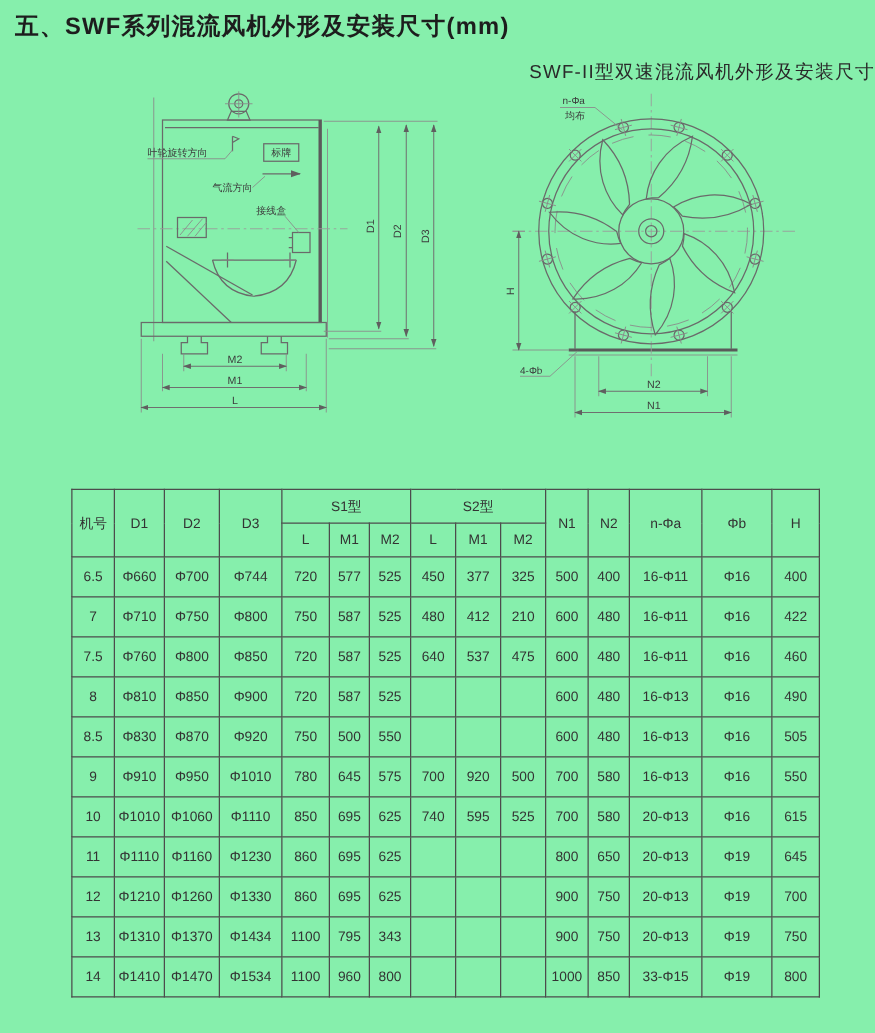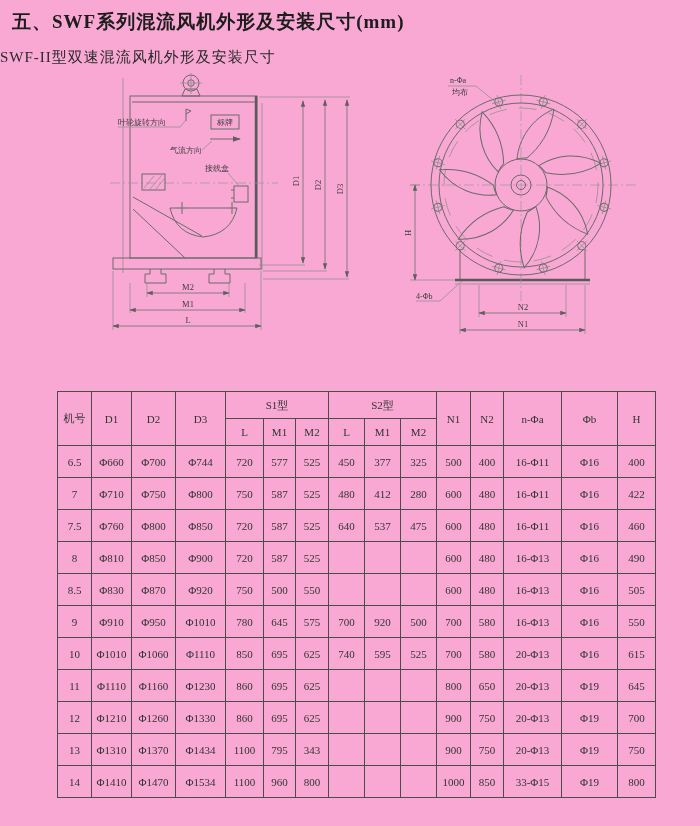--- a/index.html
+++ b/index.html
@@ -1,34 +1,34 @@
 <!DOCTYPE html>
 <html><head>
 <meta charset="utf-8">
 <style>
   html,body{margin:0;padding:0;background:#e8e8e6;}
   .page{
     position:relative;
     width:700px;height:826px;
-    background:#f9a8d4;
-    font-family:Liberation Serif, serif;
+    background:#86efac;
+    font-family:Liberation Sans, sans-serif;
     color:#262626;
     overflow:hidden;
     box-sizing:border-box;
     padding-top:10px;
   }
   .title{
     margin:0 0 14px 12px;
     font-size:19px;line-height:24px;
     font-weight:bold;color:#1d1d1d;
     letter-spacing:1px;
   }
   .subtitle{
     margin:0 0 6px 0;
-    text-align:left;
+    text-align:right;
     font-size:15px;color:#2a2a2a;
     letter-spacing:1px;
   }
   .drawings{position:relative;width:700px;height:272px;margin-top:6px;}
   .drawings svg{position:absolute;top:0;}
   #sideView{left:90px;}
   #frontView{left:400px;}
   svg text{fill:#3c3c3c;}
   .dline{stroke:#6a6a6a;stroke-width:1;fill:none;}
   .dthick{stroke:#5a5a5a;stroke-width:2.4;fill:none;}
@@ -295,21 +295,21 @@
         <tr>
           <td>7</td>
           <td>Φ710</td>
           <td>Φ750</td>
           <td>Φ800</td>
           <td>750</td>
           <td>587</td>
           <td>525</td>
           <td>480</td>
           <td>412</td>
-          <td>280</td>
+          <td>210</td>
           <td>600</td>
           <td>480</td>
           <td>16-Φ11</td>
           <td>Φ16</td>
           <td>422</td>
         </tr>
         <tr>
           <td>7.5</td>
           <td>Φ760</td>
           <td>Φ800</td>

